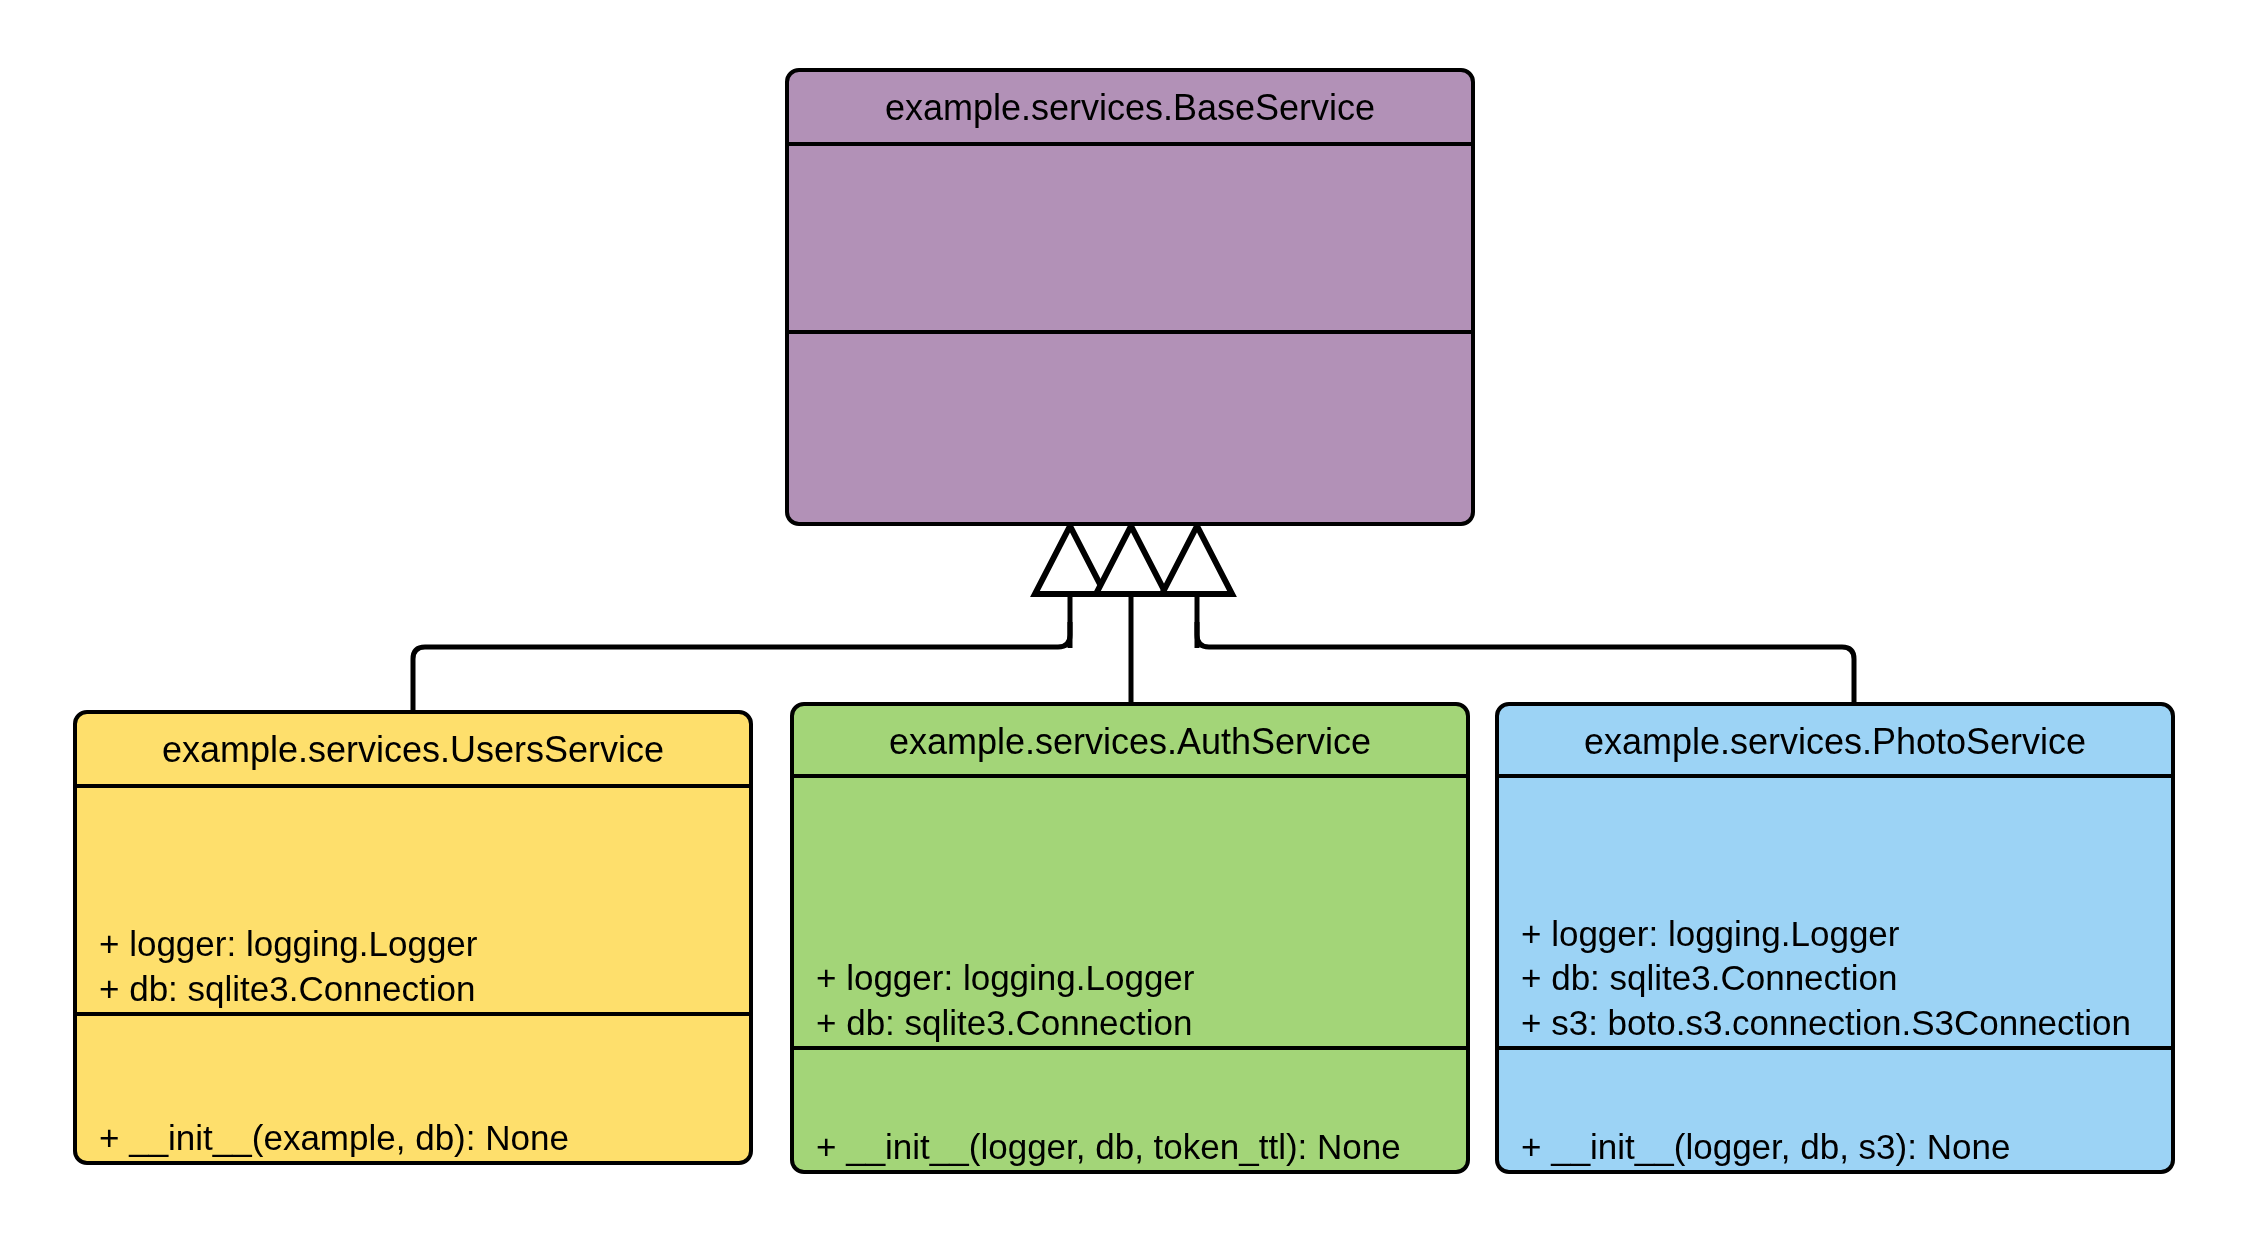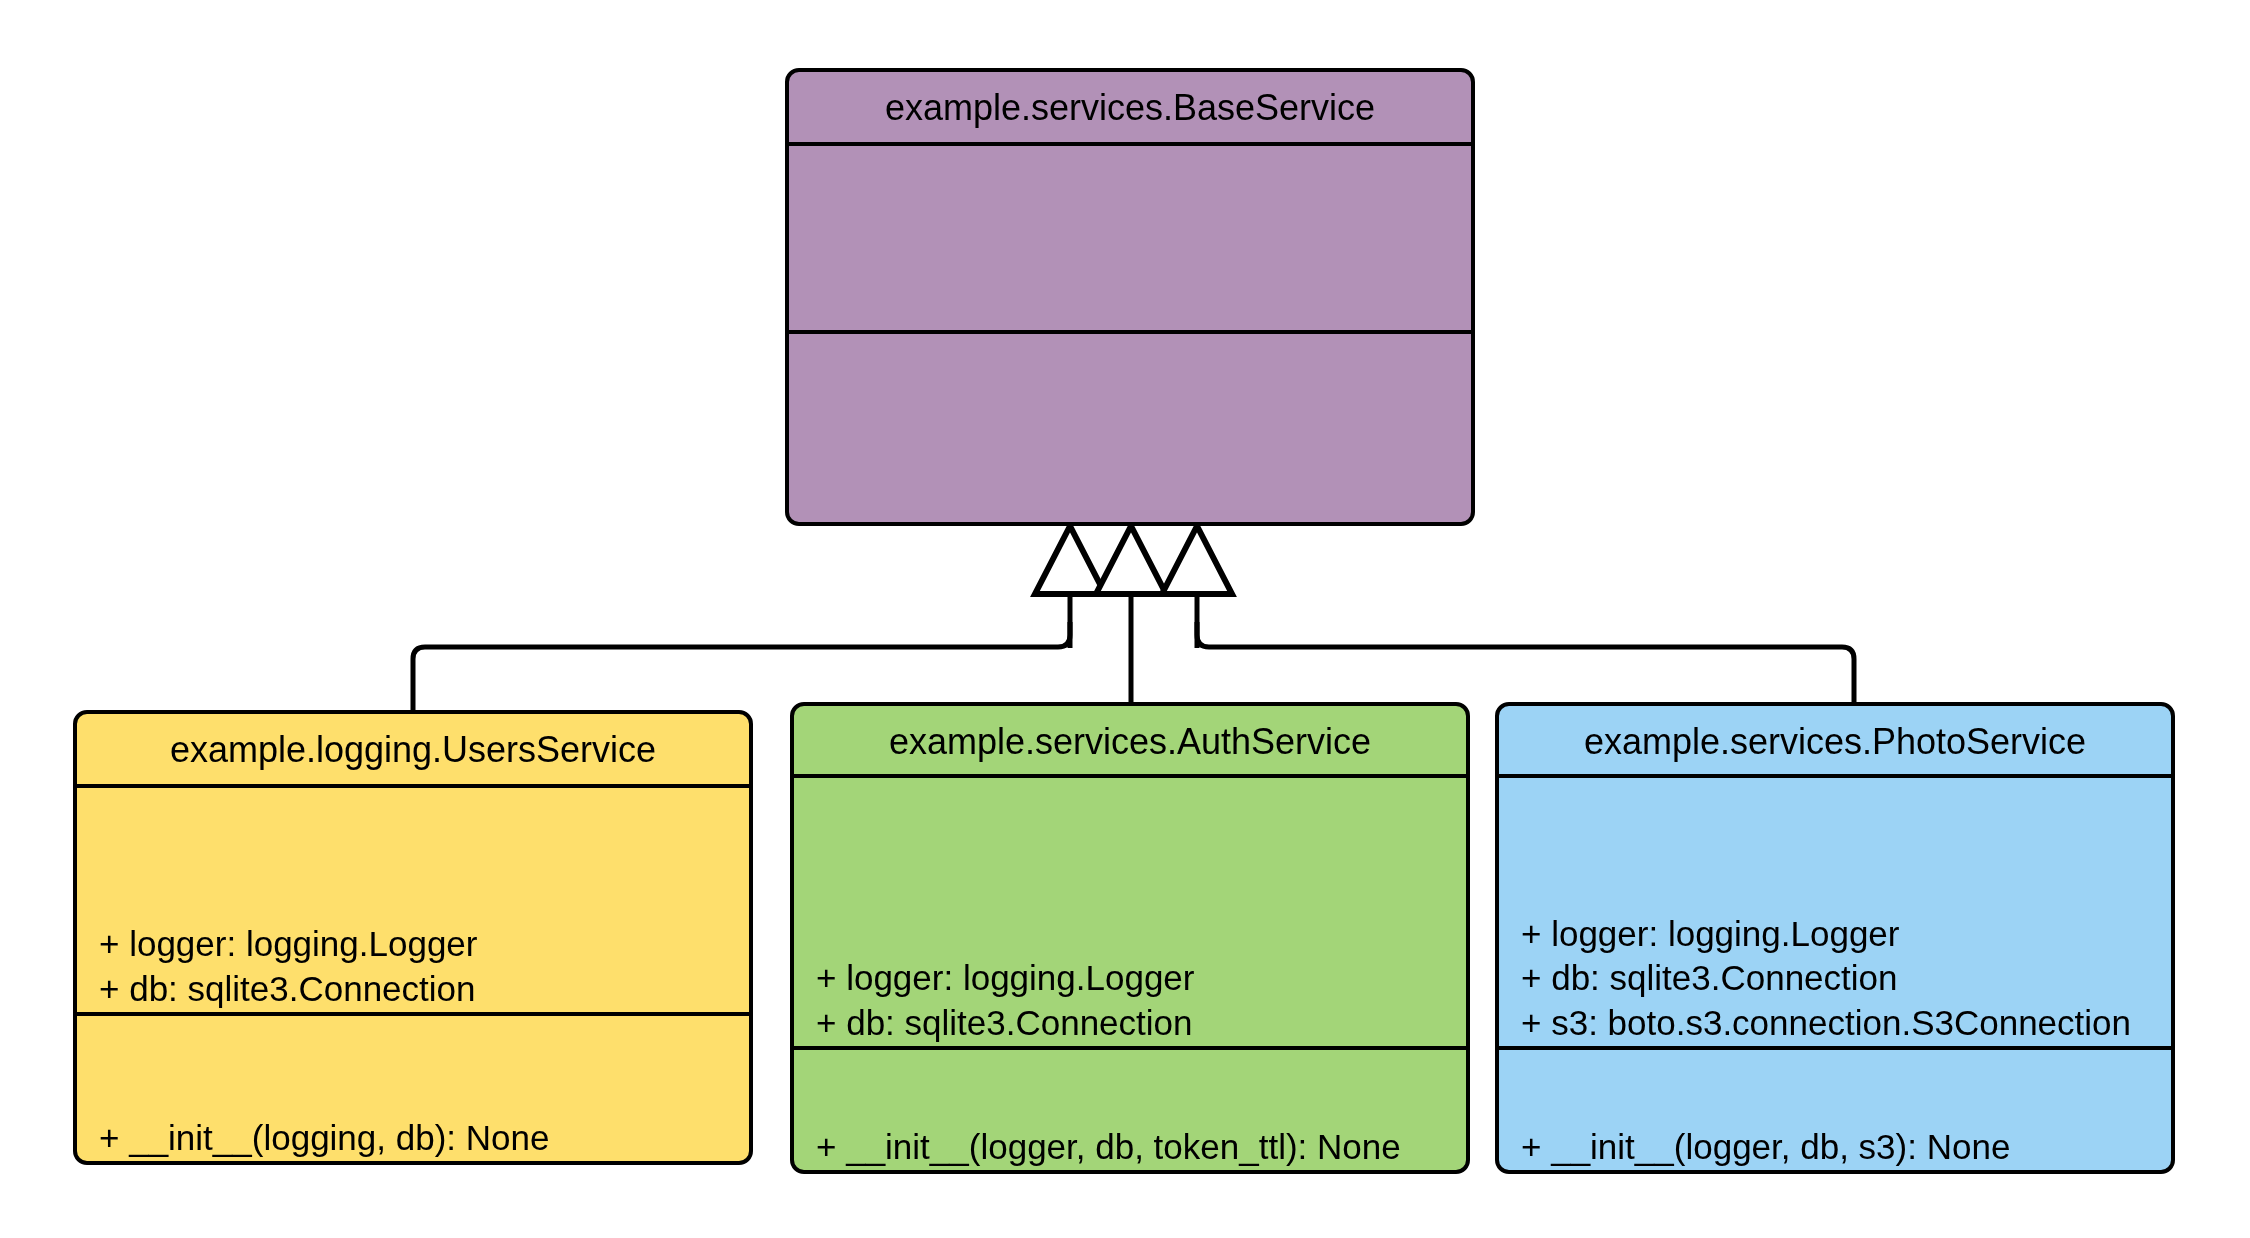--- a/index.html
+++ b/index.html
@@ -142,27 +142,27 @@
     </g>
   </svg>
 
   <div class="uml-class" id="class-baseservice" style="background: rgb(178, 145, 183);">
     <div class="compartment class-title">example.services.BaseService</div>
     <div class="compartment attrs-compartment members empty-compartment"></div>
     <div class="compartment methods-compartment members empty-compartment"></div>
   </div>
 
   <div class="uml-class" id="class-usersservice" style="background: rgb(254, 223, 108);">
-    <div class="compartment class-title">example.logging.UsersService</div>
+    <div class="compartment class-title">example.services.UsersService</div>
     <div class="compartment attrs-compartment members">
       <div class="member-line">+ logger: logging.Logger</div>
       <div class="member-line">+ db: sqlite3.Connection</div>
     </div>
     <div class="compartment methods-compartment members">
-      <div class="member-line">+ __init__(logging, db): None</div>
+      <div class="member-line">+ __init__(example, db): None</div>
     </div>
   </div>
 
   <div class="uml-class" id="class-authservice" style="background: rgb(163, 213, 120);">
     <div class="compartment class-title">example.services.AuthService</div>
     <div class="compartment attrs-compartment members">
       <div class="member-line">+ logger: logging.Logger</div>
       <div class="member-line">+ db: sqlite3.Connection</div>
     </div>
     <div class="compartment methods-compartment members">

